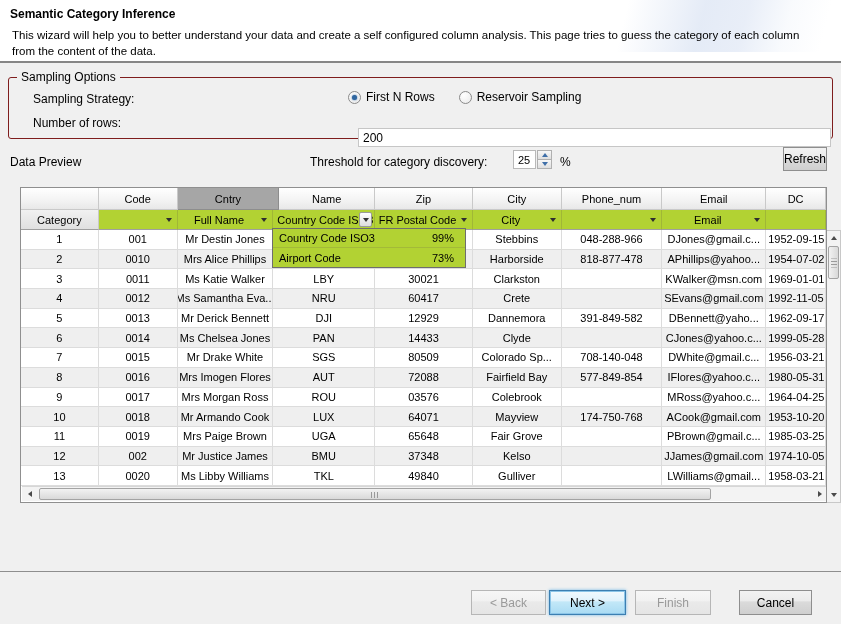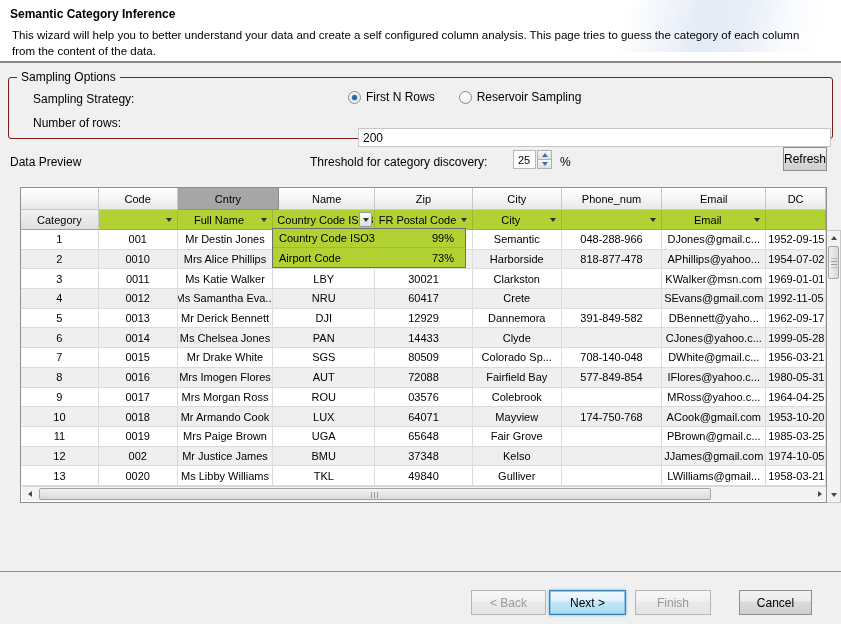--- a/index.html
+++ b/index.html
@@ -206,21 +206,21 @@
         <span></span>
       </div>
     </div>
     <div class="tbody">
         <div class="tr">
           <div class="td c0">1</div>
           <div class="td c1">001</div>
           <div class="td c2">Mr Destin Jones</div>
           <div class="td c3"></div>
           <div class="td c4"></div>
-          <div class="td c5">Semantic</div>
+          <div class="td c5">Stebbins</div>
           <div class="td c6">048-288-966</div>
           <div class="td c7">DJones@gmail.c...</div>
           <div class="td c8">1952-09-15</div>
         </div>
         <div class="tr alt">
           <div class="td c0">2</div>
           <div class="td c1">0010</div>
           <div class="td c2">Mrs Alice Phillips</div>
           <div class="td c3"></div>
           <div class="td c4"></div>

